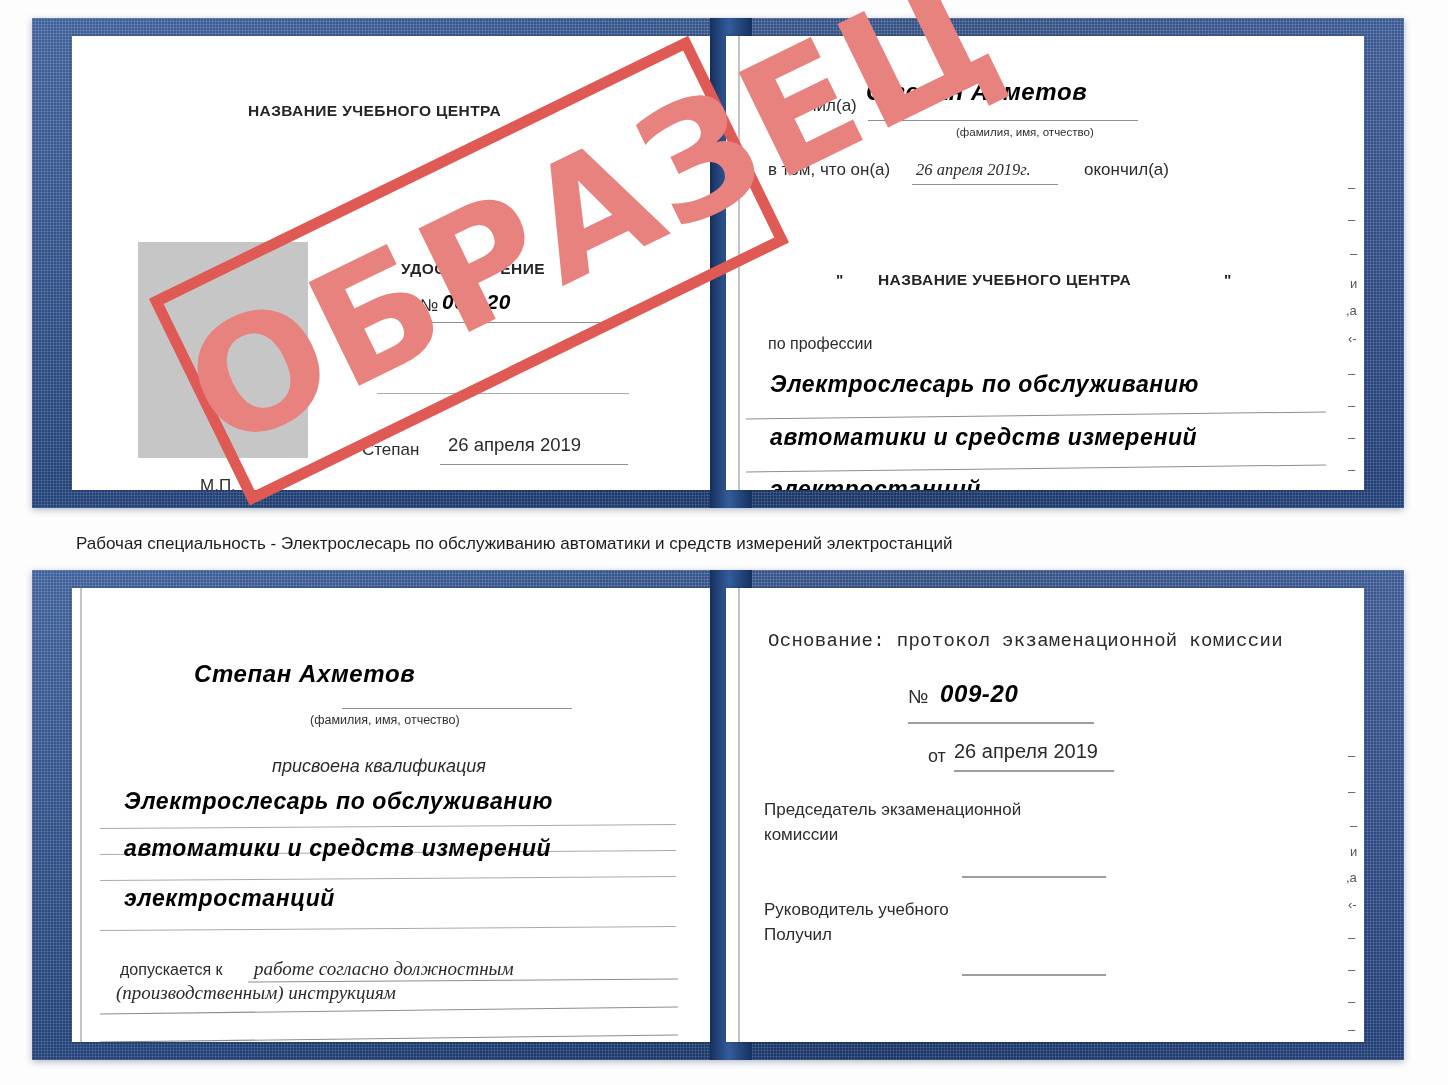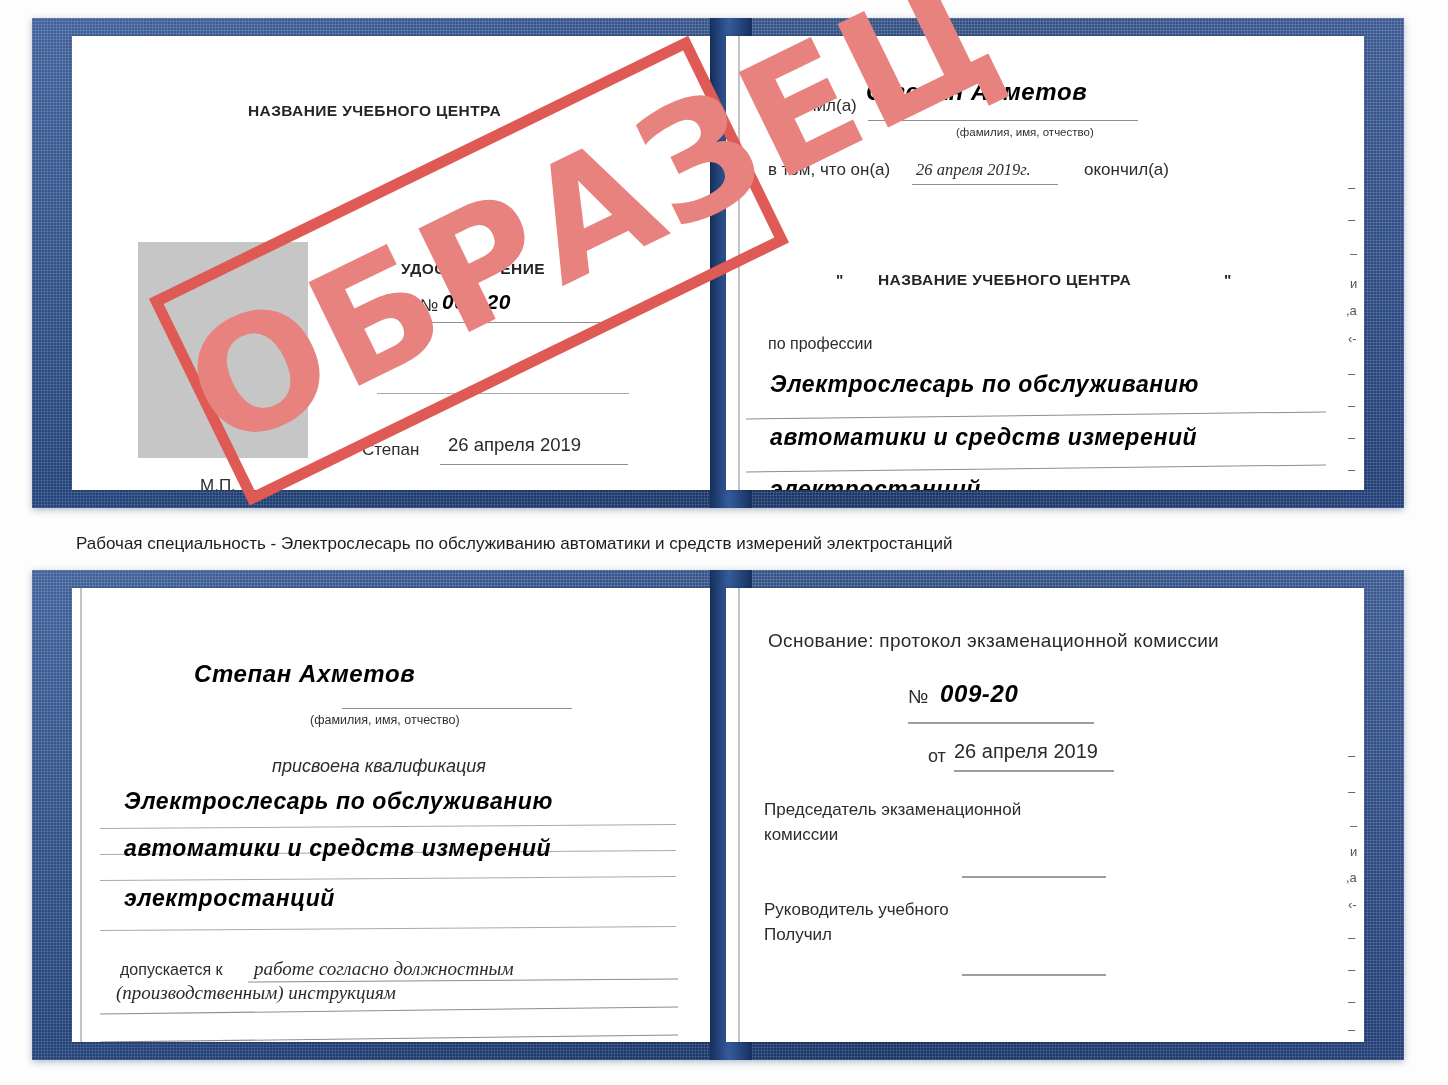--- a/index.html
+++ b/index.html
@@ -206,21 +206,21 @@
         <div class="rule" style="left:176px;top:392px;width:430px;transform:rotate(-0.4deg);"></div>
         <div class="rule" style="left:28px;top:422px;width:578px;transform:rotate(-0.7deg);"></div>
         <div class="rule" style="left:28px;top:450px;width:578px;transform:rotate(-0.7deg);"></div>
       </div>
     </div>
 
     <div class="leaf" style="left:694px;top:18px;width:638px;height:454px;">
       <div class="leaf-inner">
         <div class="gutter" style="left:12px;"></div>
 
-        <div class="t" style="left:42px;top:42px;font-size:19px;letter-spacing:.3px;color:#2a2a2a;">Основание: протокол экзаменационной комиссии</div>
+        <div class="t" style="left:42px;top:42px;font-size:19px;letter-spacing:.3px;color:#2a2a2a;font-family:Liberation Mono, monospace;">Основание: протокол экзаменационной комиссии</div>
 
         <div class="t lbl" style="left:182px;top:98px;font-size:19px;">№</div>
         <div class="t hand" style="left:214px;top:92px;font-size:24px;">009-20</div>
         <div class="rule" style="left:182px;top:134px;width:186px;height:2px;background:#9d9da2;"></div>
 
         <div class="t lbl" style="left:202px;top:158px;font-size:18px;">от</div>
         <div class="t" style="left:228px;top:152px;font-size:20px;color:#2b2b2b;">26 апреля 2019</div>
         <div class="rule" style="left:228px;top:182px;width:160px;height:2px;background:#9d9da2;"></div>
 
         <div class="t lbl" style="left:38px;top:212px;font-size:17px;">Председатель экзаменационной</div>

